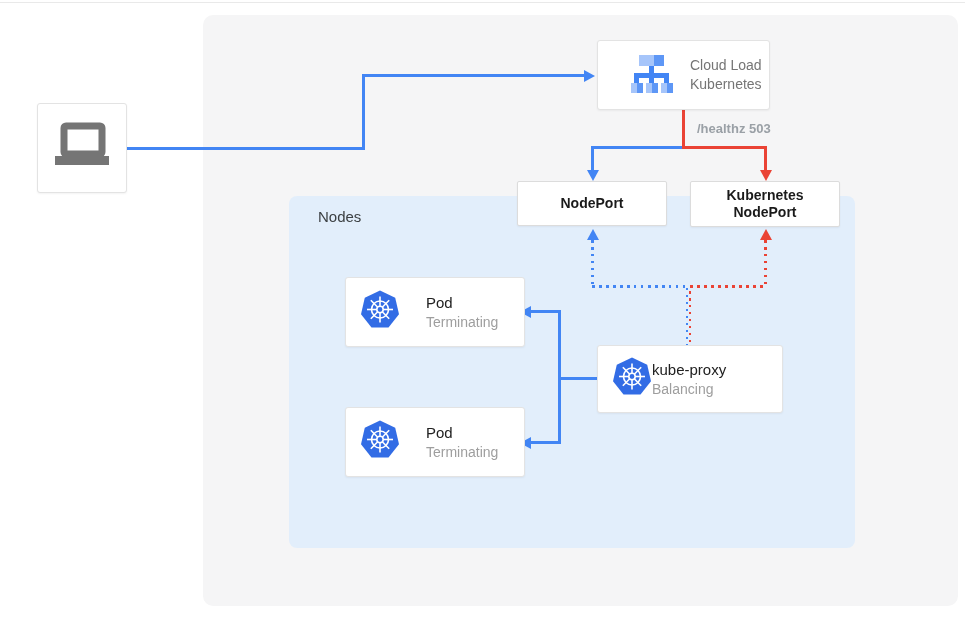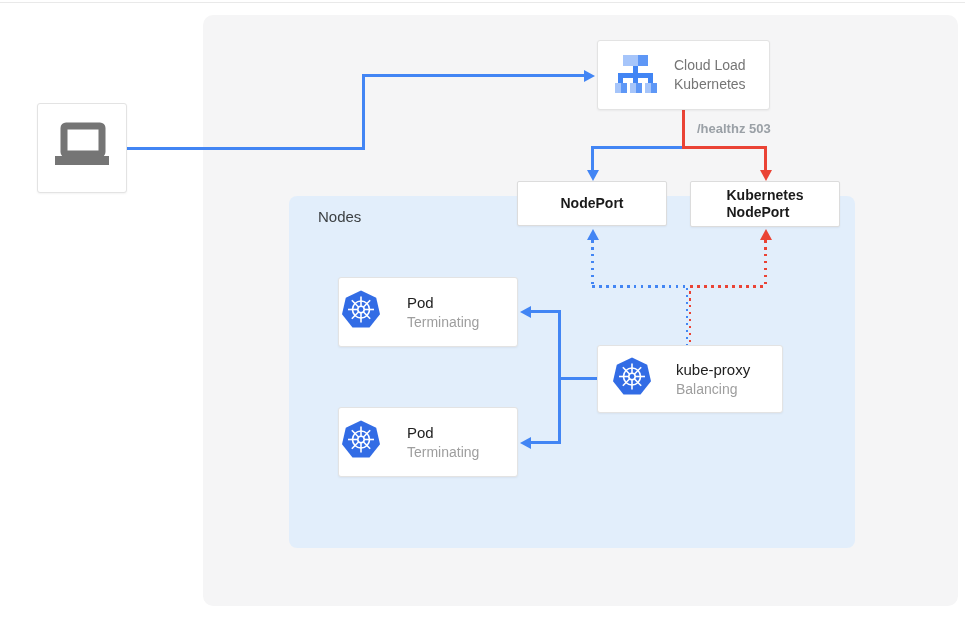--- a/index.html
+++ b/index.html
@@ -14,34 +14,34 @@
 
   .nodes-container { position:absolute; left:289px; top:196px; width:566px; height:352px;
                      background:#e2eefb; border-radius:8px; }
   .nodes-label { position:absolute; left:318px; top:208px; font-size:15px; color:#3c4043;text-align:center; }
 
   .card { position:absolute; background:#ffffff; border:1px solid #e3e3e3; border-radius:3px;
           box-shadow:0 1px 2px rgba(0,0,0,0.05); display:flex; align-items:center; }
 
   .laptop-box { left:37px; top:103px; width:90px; height:90px; justify-content:center; }
 
-  .clb-box { left:597px; top:40px; width:173px; height:70px; padding-left:16px; gap:16px; }
+  .clb-box { left:597px; top:40px; width:173px; height:70px; padding-left:32px; gap:16px; }
   .clb-text { font-size:14px; color:#757575; line-height:19px; }
 
   .port-box { position:absolute; background:#ffffff; border:1px solid #dcdcdc; border-radius:2px;
               box-shadow:0 1px 2px rgba(0,0,0,0.05);
               display:flex; flex-direction:column; align-items:center; justify-content:center; }
   .nodeport-box { left:517px; top:181px; width:150px; height:45px; }
   .hc-box { left:690px; top:181px; width:150px; height:46px; }
-  .port-label { font-size:14px; font-weight:bold; color:#1a1a1a; line-height:17px; text-align:left; }
-
-  .pod-box { width:180px; height:70px; padding-left:2px; gap:26px; }
+  .port-label { font-size:14px; font-weight:bold; color:#1a1a1a; line-height:17px; text-align:center; }
+
+  .pod-box { width:180px; height:70px; padding-left:14px; gap:26px;margin-left:7px; }
   .pod1 { left:338px; top:277px; }
   .pod2 { left:338px; top:407px; }
-  .kp-box { left:597px; top:345px; width:186px; height:68px; padding-left:14px; gap:24px; }
+  .kp-box { left:597px; top:345px; width:186px; height:68px; padding-left:14px; }
   .item-title { font-size:15px; color:#212121; line-height:20px; }
   .item-sub { font-size:14px; color:#9e9e9e; line-height:19px; }
 
   .healthz { position:absolute; left:697px; top:121px; font-size:13px; font-weight:bold; color:#9aa0a6; }
 
   
   .line { position:absolute; }
   .h-blue { height:3px; background:#4285f4; }
   .v-blue { width:3px; background:#4285f4; }
   .h-red { height:3px; background:#ea4335; }

